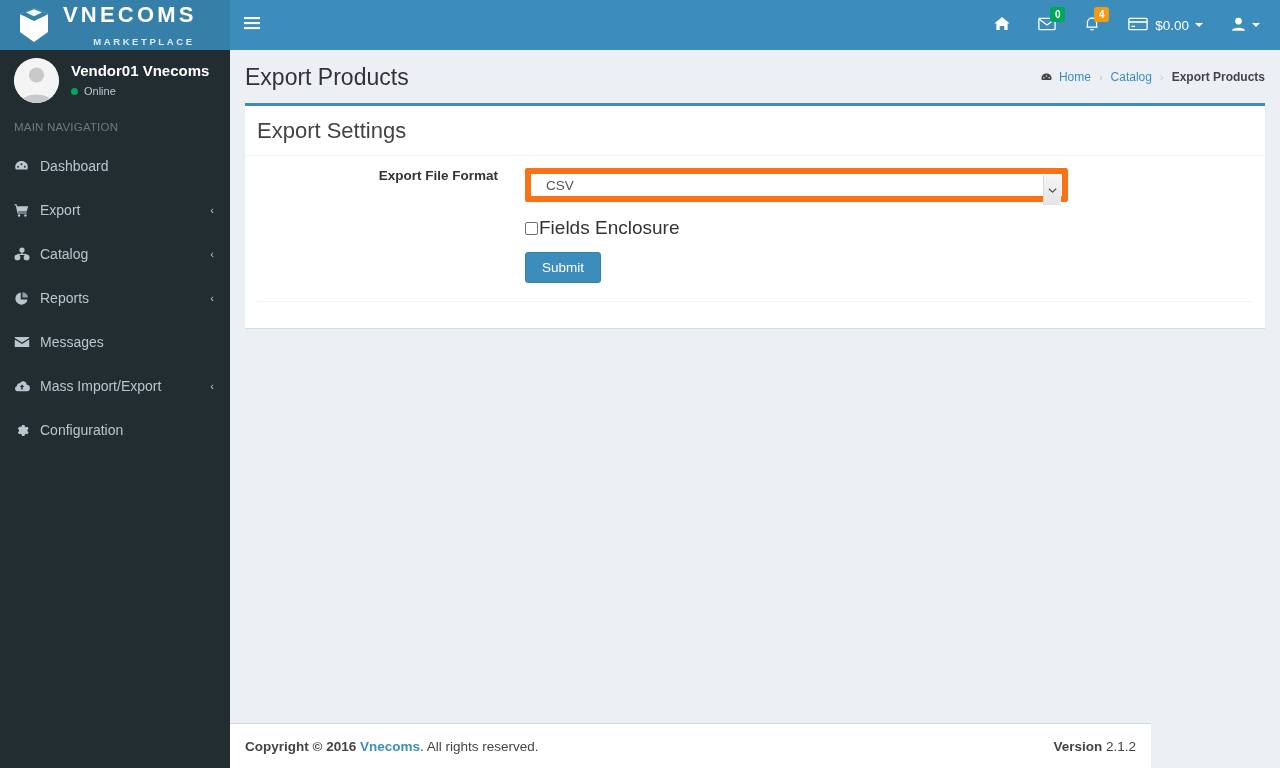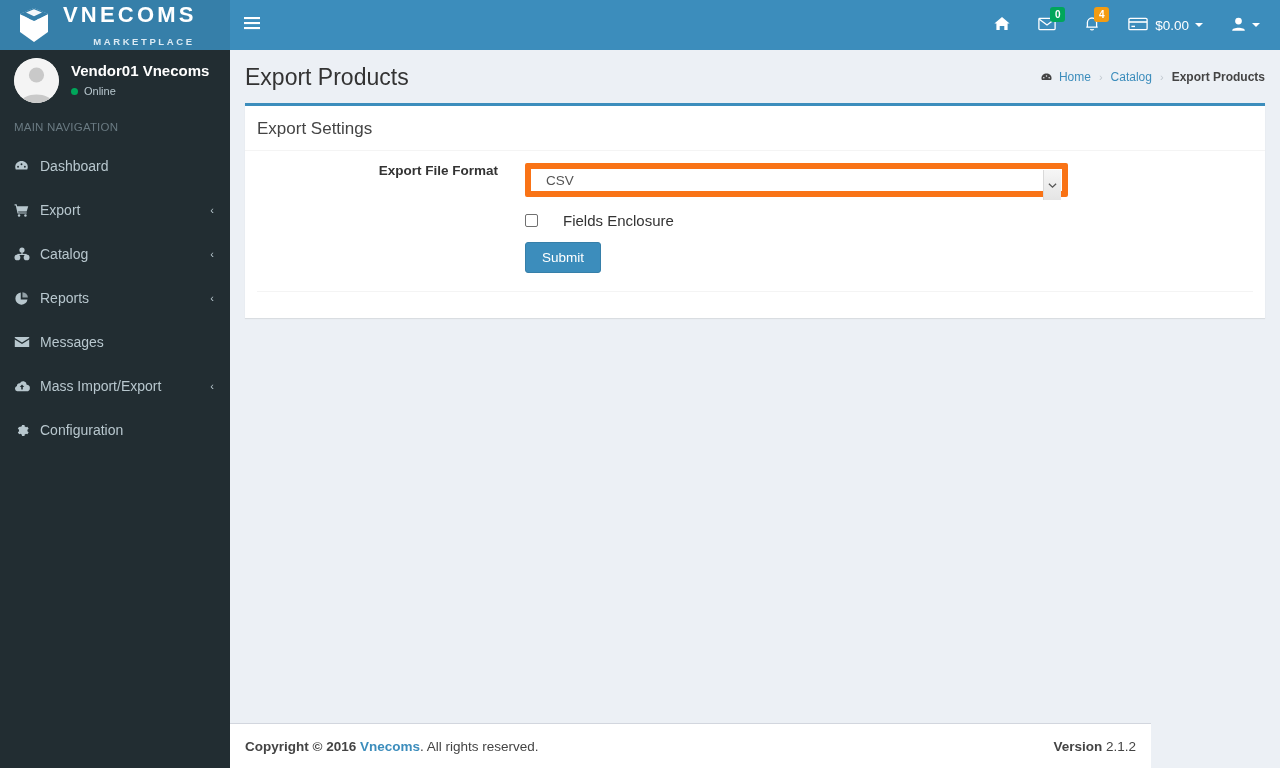--- a/index.html
+++ b/index.html
@@ -148,21 +148,21 @@
     background: #fff;
     border-top: 3px solid #3c8dbc;
     box-shadow: 0 1px 1px rgba(0,0,0,0.08);
     position: relative;
   }
   .box-header {
     padding: 14px 12px 13px 12px;
     border-bottom: 1px solid #f4f4f4;
   }
   .box-title {
-    font-size: 17px; color: #444; font-weight: normal;
+    font-size: 22px; color: #444; font-weight: normal;
     margin: 0; line-height: 1;
   }
   .box-body { padding: 12px 12px 0 12px; }
 
   .form-group {
     display: flex; align-items: flex-start;
     margin-bottom: 15px;
   }
   .form-label {
     width: 268px; flex: 0 0 268px;
@@ -190,21 +190,21 @@
     display: flex; align-items: center;
     padding-left: 268px; margin-bottom: 13px;
   }
   .checkbox-inner { display: flex; align-items: center; cursor: pointer; }
   .checkbox-square {
     width: 13px; height: 13px; flex: 0 0 13px;
     border: 1px solid #707070; background: #fff;
     border-radius: 2px;
   }
   .checkbox-label {
-    margin-left: 25px; font-size: 15px; color: #333;
+    margin-left: 1px; font-size: 19px; color: #333;
   }
 
   .submit-row { padding-left: 268px; padding-bottom: 18px; }
   .btn-submit {
     background: #3c8dbc; border: 1px solid #367fa9;
     color: #fff; font-size: 13.5px;
     padding: 7px 16px; border-radius: 3px;
     cursor: pointer; font-family: "Liberation Sans", sans-serif;
   }
 

